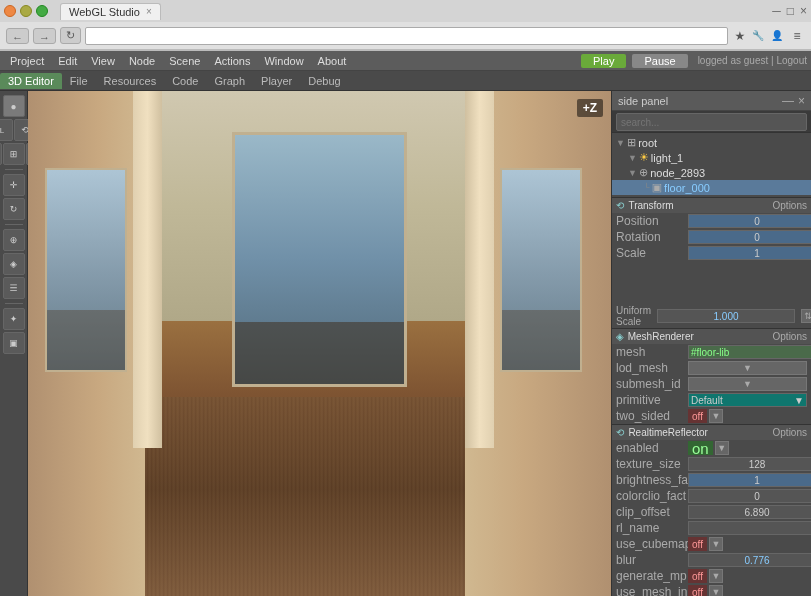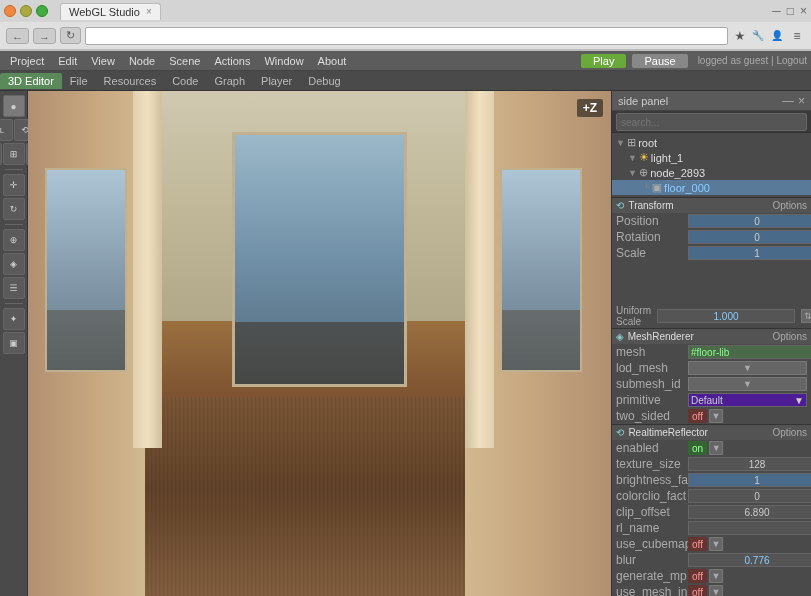--- a/index.html
+++ b/index.html
@@ -86,21 +86,21 @@
     .prop-input.blue { background: #4a6a8a; }
     .prop-input.highlight { color: #88ccff; }
     .prop-input.full { flex: 1; }
     .prop-btn { width: 14px; height: 14px; background: #666; border: 1px solid #777; color: #aaa; font-size: 9px; cursor: pointer; display: flex; align-items: center; justify-content: center; flex-shrink: 0; }
     .uniform-scale-row { display: flex; align-items: center; padding: 1px 4px; gap: 6px; margin-top: 43px; }
     .uniform-label { width: 70px; color: #aaa; font-size: 10px; }
     .uniform-value { flex: 1; height: 14px; background: #555; border: 1px solid #666; color: #88ccff; font-size: 10px; padding: 0 2px; text-align: center; }
 
     .mesh-value { flex: 1; height: 14px; background: #4a6a4a; border: 1px solid #666; color: #8f8; font-size: 10px; padding: 0 2px; }
     .off-tag { background: #663333; color: #ff9999; padding: 0 4px; font-size: 10px; height: 14px; display: inline-flex; align-items: center; }
-    .on-tag { background: #336633; color: #99ff99; padding: 0 4px; font-size: 10px; height: 14px; display: inline-flex; align-items: center; }
+    .on-tag { background: #336633; color: #99ff99; padding: 0 4px; font-size: 15px; height: 14px; display: inline-flex; align-items: center; }
 
     
     .properties::-webkit-scrollbar { width: 6px; }
     .properties::-webkit-scrollbar-track { background: #3a3a3a; }
     .properties::-webkit-scrollbar-thumb { background: #666; border-radius: 3px; }
 
     
     .viewport-container { display: flex; flex-direction: column; flex: 1; }
 
     .content-row { display: flex; flex: 1; overflow: hidden; }
@@ -320,21 +320,21 @@
         </div>
         <div class="prop-row">
           <span class="prop-label">submesh_id</span>
           <div class="prop-value">
             <div class="prop-btn" style="flex:1;width:auto;">▼</div>
           </div>
         </div>
         <div class="prop-row">
           <span class="prop-label">primitive</span>
           <div class="prop-value">
-            <div style="flex:1;height:14px;background:#4c1d95;border:1px solid #666;color:#ccc;font-size:10px;padding:0 2px;display:flex;align-items:center;justify-content:space-between;">
+            <div style="flex:1;height:14px;background:#0f766e;border:1px solid #666;color:#ccc;font-size:10px;padding:0 2px;display:flex;align-items:center;justify-content:space-between;">
               <span>Default</span>
               <span>▼</span>
             </div>
           </div>
         </div>
         <div class="prop-row">
           <span class="prop-label">two_sided</span>
           <div class="prop-value">
             <span class="off-tag">off</span>
             <div class="prop-btn">▼</div>

